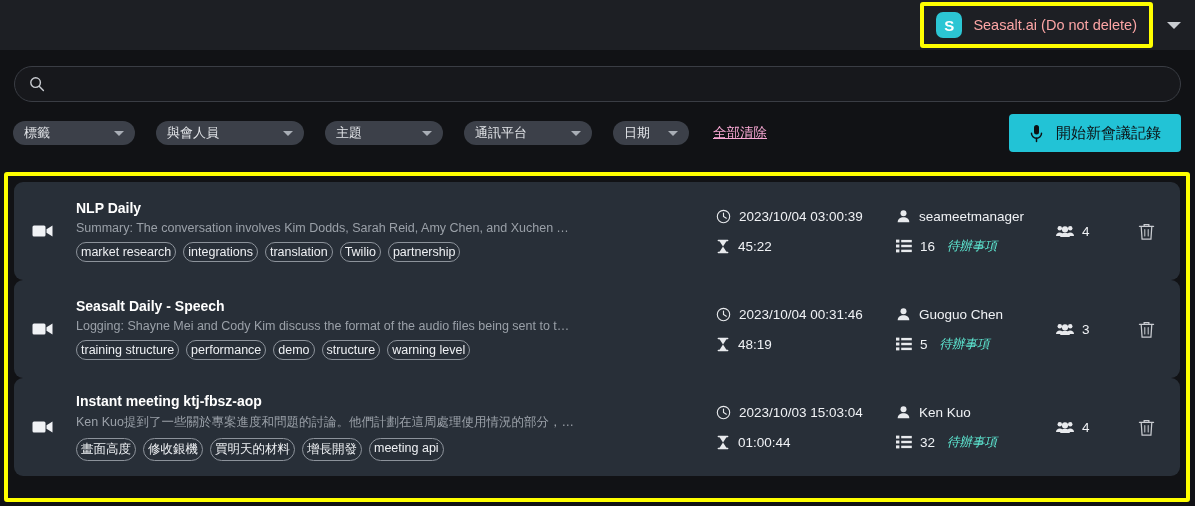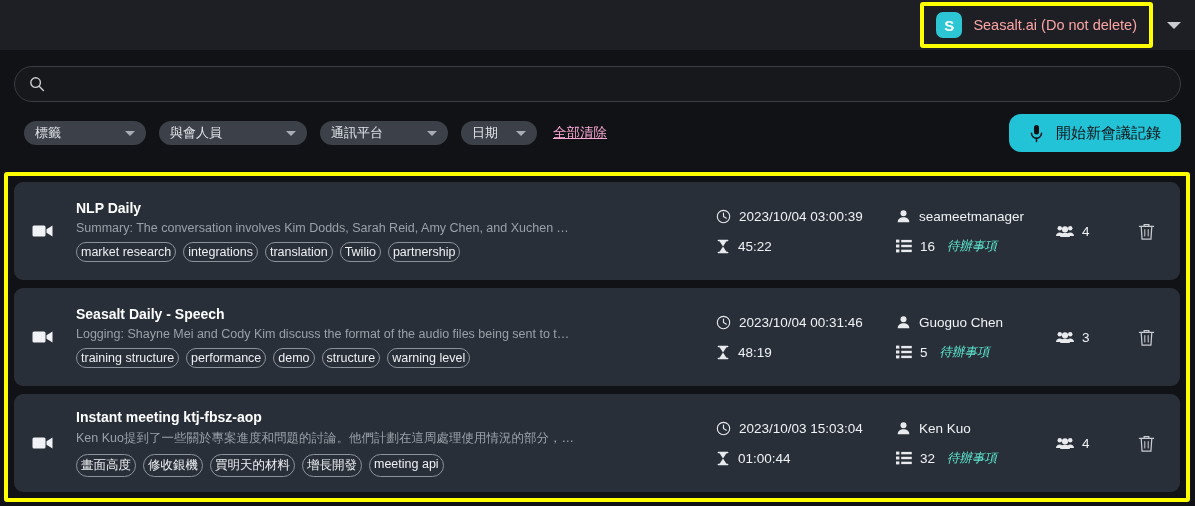--- a/index.html
+++ b/index.html
@@ -47,22 +47,22 @@
   }
   .search-input {
     flex: 1; background: transparent; border: none; outline: none;
     color: #e8eaed; font-size: 13.5px; font-family: "Liberation Sans", sans-serif;
     margin-left: 10px;
   }
   .search-input::placeholder { color: #70757d; }
 
   
   .filterbar {
-    display: flex; align-items: center; gap: 13px;
-    padding: 12px 14px 0 24px;
+    display: flex; align-items: center; gap: 21px;
+    padding: 12px 14px 0 13px;
   }
   .pill {
     background: #3c4049; border-radius: 14px; height: 24px;
     display: flex; align-items: center; justify-content: space-between;
     padding: 0 11px; color: #e4e6ea; font-size: 13px; cursor: pointer;
     min-width: 56px;
   }
   .pill .chev {
     width: 0; height: 0; margin-left: 16px;
     border-left: 5px solid transparent; border-right: 5px solid transparent;
@@ -73,33 +73,33 @@
   .pill.w-top { width: 118px; }
   .pill.w-plt { width: 128px; }
   .pill.w-date { width: 76px; }
   .pill.w-date .chev { margin-left: 8px; }
   .clear-link {
     color: #f9a8d4; font-size: 13.5px; text-decoration: underline;
     cursor: pointer; margin-left: 3px;
   }
   .newrec-btn {
     margin-left: auto; background: #22c3d6; color: #0c1013;
-    border-radius: 12px; height: 38px; padding: 0 20px;
+    border-radius: 4px; height: 38px; padding: 0 20px;
     display: flex; align-items: center; gap: 12px;
     font-size: 15px; cursor: pointer; white-space: nowrap;
   }
 
   
   .list-highlight {
     position: absolute; left: 4px; top: 172px;
     width: 1186px; height: 330px;
     border: 4px solid #ffff00; border-radius: 3px;
     padding: 6px; overflow: hidden;
   }
-  .list { display: flex; flex-direction: column; gap: 8px; }
+  .list { display: flex; flex-direction: column; }
   .row {
     background: #282f38; border-radius: 9px;
     height: 98px; display: flex; align-items: center;
     padding: 0 14px 0 18px; cursor: pointer;
   }
   .cam { width: 34px; flex: 0 0 34px; display: flex; align-items: center; }
   .rowmain { flex: 1; min-width: 0; padding-left: 10px; }
   .rtitle { color: #ffffff; font-size: 14px; font-weight: bold; margin-bottom: 5px; }
   .rsum {
     color: #9aa0a8; font-size: 12.5px; margin-bottom: 7px;
@@ -149,20 +149,24 @@
 
   <div class="filterbar">
     <div class="pill w-tag">
       <span>標籤</span>
       <span class="chev"></span>
     </div>
     <div class="pill w-att">
       <span>與會人員</span>
       <span class="chev"></span>
     </div>
+    <div class="pill w-top">
+      <span>主題</span>
+      <span class="chev"></span>
+    </div>
     <div class="pill w-plt">
       <span>通訊平台</span>
       <span class="chev"></span>
     </div>
     <div class="pill w-date">
       <span>日期</span>
       <span class="chev"></span>
     </div>
     <div class="clear-link">全部清除</div>
 

